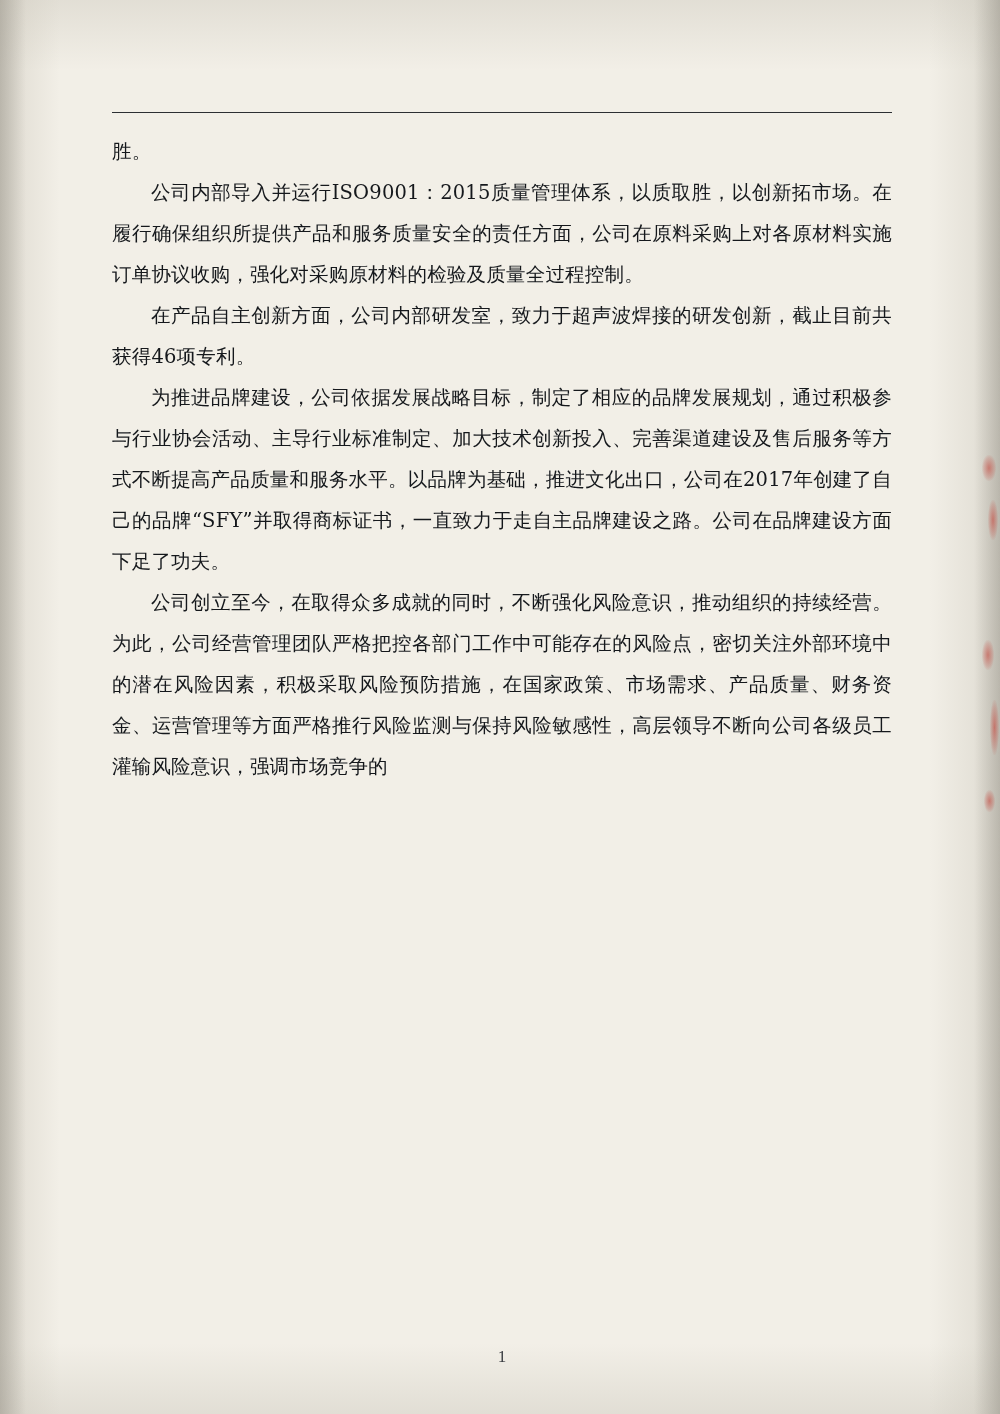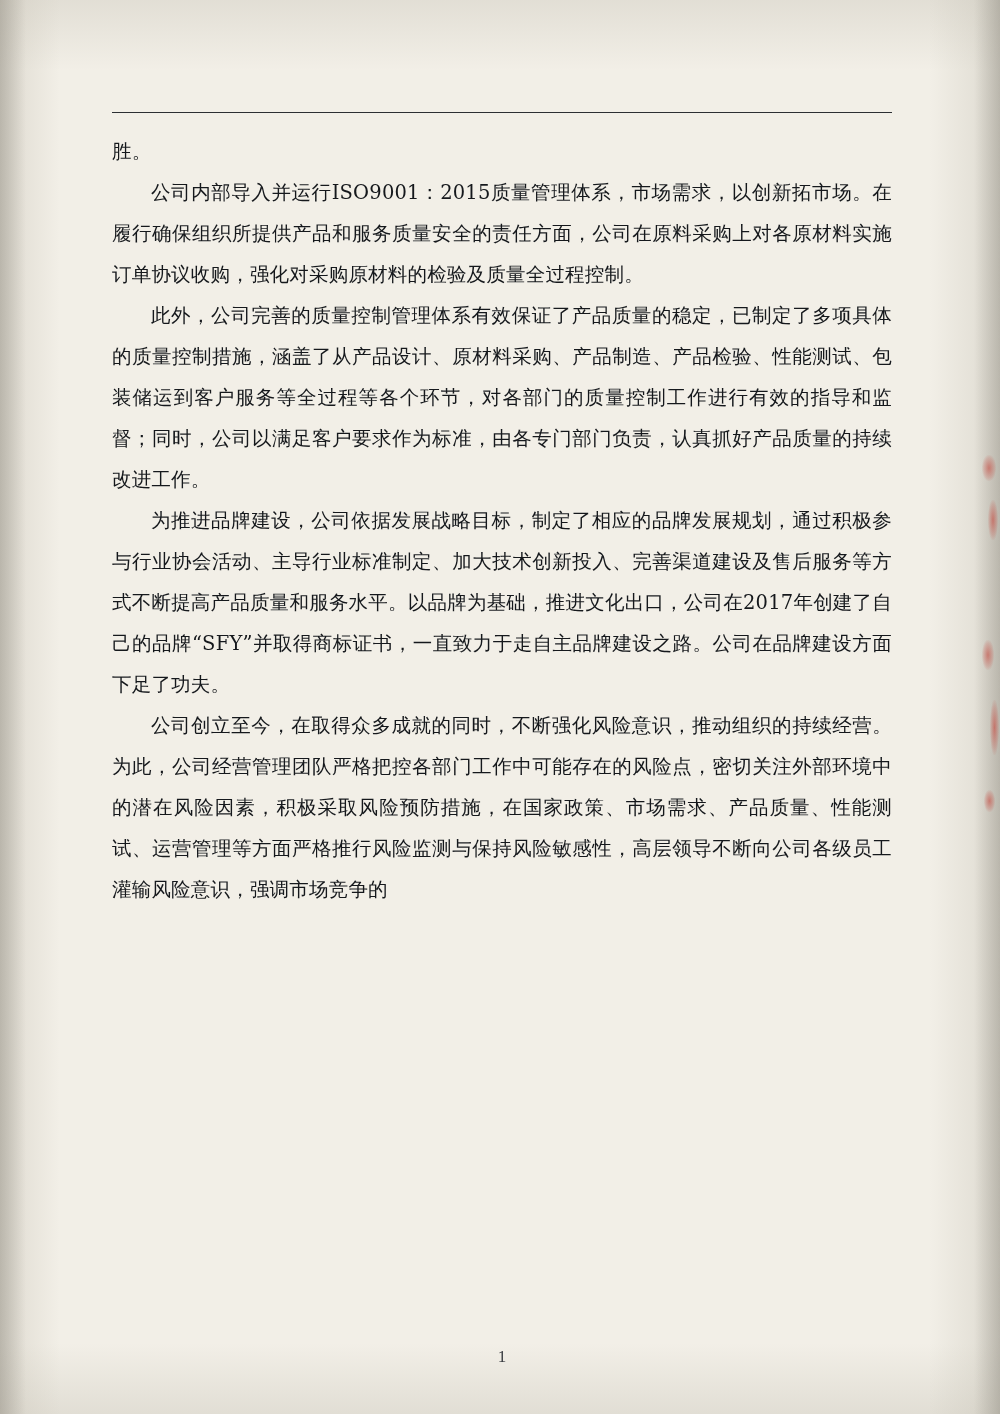--- a/index.html
+++ b/index.html
@@ -98,21 +98,21 @@
   <div class="stamp-mark m2"></div>
   <div class="stamp-mark m3"></div>
   <div class="stamp-mark m4"></div>
   <div class="stamp-mark m5"></div>
 
   <div class="content">
     <div class="header-rule"></div>
 
     <div class="doc-body">
       <p class="para noindent">胜。</p>
-      <p class="para">公司内部导入并运行ISO9001：2015质量管理体系，市场需求，以创新拓市场。在履行确保组织所提供产品和服务质量安全的责任方面，公司在原料采购上对各原材料实施订单协议收购，强化对采购原材料的检验及质量全过程控制。</p>
-      <p class="para">此外，公司完善的质量控制管理体系有效保证了产品质量的稳定，已制定了多项具体的质量控制措施，涵盖了从产品设计、原材料采购、产品制造、产品检验、性能测试、包装储运到客户服务等全过程等各个环节，对各部门的质量控制工作进行有效的指导和监督；同时，公司以满足客户要求作为标准，由各专门部门负责，认真抓好产品质量的持续改进工作。</p>
+      <p class="para">公司内部导入并运行ISO9001：2015质量管理体系，以质取胜，以创新拓市场。在履行确保组织所提供产品和服务质量安全的责任方面，公司在原料采购上对各原材料实施订单协议收购，强化对采购原材料的检验及质量全过程控制。</p>
+      <p class="para">在产品自主创新方面，公司内部研发室，致力于超声波焊接的研发创新，截止目前共获得46项专利。</p>
       <p class="para">为推进品牌建设，公司依据发展战略目标，制定了相应的品牌发展规划，通过积极参与行业协会活动、主导行业标准制定、加大技术创新投入、完善渠道建设及售后服务等方式不断提高产品质量和服务水平。以品牌为基础，推进文化出口，公司在2017年创建了自己的品牌“SFY”并取得商标证书，一直致力于走自主品牌建设之路。公司在品牌建设方面下足了功夫。</p>
-      <p class="para">公司创立至今，在取得众多成就的同时，不断强化风险意识，推动组织的持续经营。为此，公司经营管理团队严格把控各部门工作中可能存在的风险点，密切关注外部环境中的潜在风险因素，积极采取风险预防措施，在国家政策、市场需求、产品质量、性能测试、运营管理等方面严格推行风险监测与保持风险敏感性，高层领导不断向公司各级员工灌输风险意识，强调市场竞争的</p>
+      <p class="para">公司创立至今，在取得众多成就的同时，不断强化风险意识，推动组织的持续经营。为此，公司经营管理团队严格把控各部门工作中可能存在的风险点，密切关注外部环境中的潜在风险因素，积极采取风险预防措施，在国家政策、市场需求、产品质量、财务资金、运营管理等方面严格推行风险监测与保持风险敏感性，高层领导不断向公司各级员工灌输风险意识，强调市场竞争的</p>
     </div>
 
     <div class="page-number">1</div>
   </div>
 </div>
 
 </body></html>

